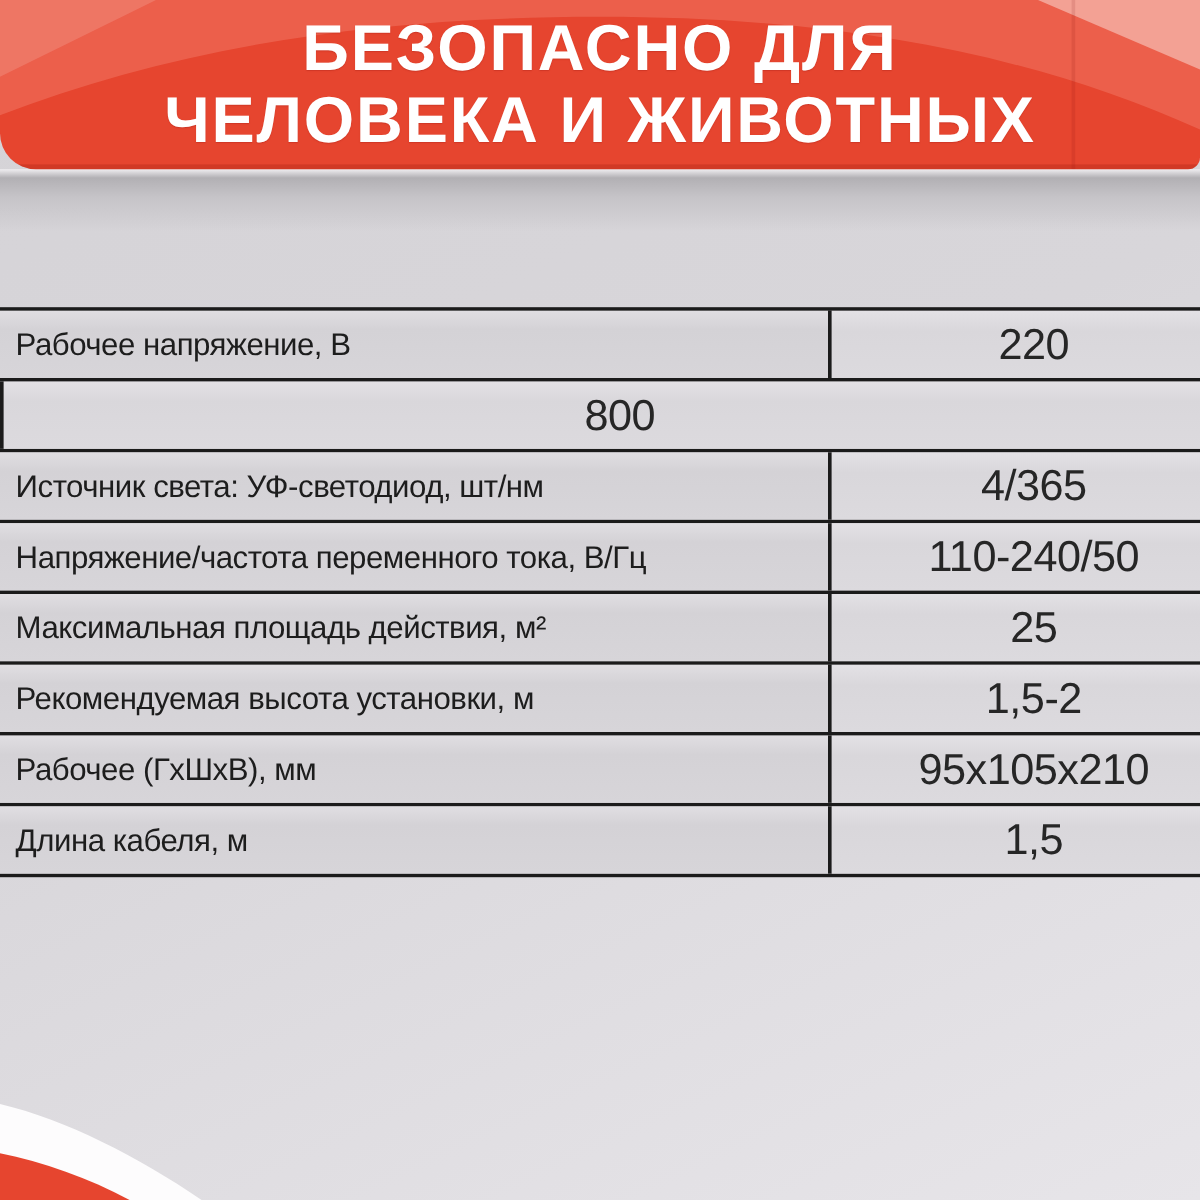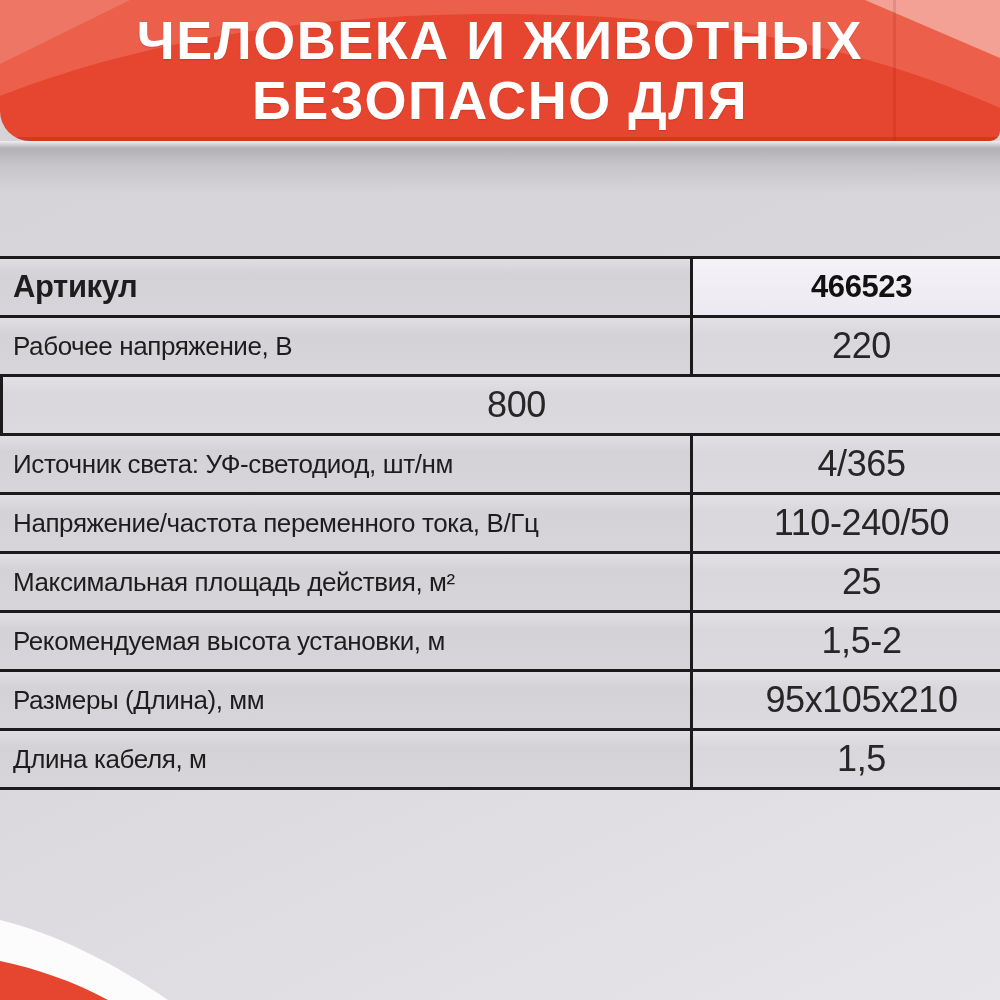--- a/index.html
+++ b/index.html
@@ -120,35 +120,31 @@
 
 <div class="stage">
 
   <div class="banner">
     <svg class="deco" width="1000" height="141" viewBox="0 0 1000 141">
       <path d="M0,0 L1000,0 L1000,108 C860,45 700,14 500,14 C300,14 140,42 0,96 Z" fill="#ec6450" opacity="0.85"></path>
       <path d="M865,0 L1000,0 L1000,58 Z" fill="#f4a99c" opacity="0.9"></path>
       <path d="M0,0 L130,0 L0,64 Z" fill="#f0887a" opacity="0.55"></path>
     </svg>
     <div class="banner-text">
+      <div>БЕЗОПАСНО ДЛЯ</div>
       <div>ЧЕЛОВЕКА И ЖИВОТНЫХ</div>
-      <div>БЕЗОПАСНО ДЛЯ</div>
     </div>
     <div class="crease"></div>
     <div class="banner-edge"></div>
   </div>
 
   <div class="banner-shadow"></div>
 
   <div class="spec-table">
 
-    <div class="spec-row header">
-      <div class="spec-label">Артикул</div>
-      <div class="spec-value">466523</div>
-    </div>
 
     <div class="spec-row">
       <div class="spec-label">Рабочее напряжение, В</div>
       <div class="spec-value">220</div>
     </div>
     <div class="spec-row">
       <div class="spec-value">800</div>
     </div>
     <div class="spec-row">
       <div class="spec-label">Источник света: УФ-светодиод, шт/нм</div>
@@ -160,21 +156,21 @@
     </div>
     <div class="spec-row">
       <div class="spec-label">Максимальная площадь действия, м²</div>
       <div class="spec-value">25</div>
     </div>
     <div class="spec-row">
       <div class="spec-label">Рекомендуемая высота установки, м</div>
       <div class="spec-value">1,5-2</div>
     </div>
     <div class="spec-row">
-      <div class="spec-label">Размеры (Длина), мм</div>
+      <div class="spec-label">Рабочее (ГхШхВ), мм</div>
       <div class="spec-value">95х105х210</div>
     </div>
     <div class="spec-row">
       <div class="spec-label">Длина кабеля, м</div>
       <div class="spec-value">1,5</div>
     </div>
 
   </div>
 
   <svg class="corner-ribbon" width="260" height="160" viewBox="0 0 260 160">

